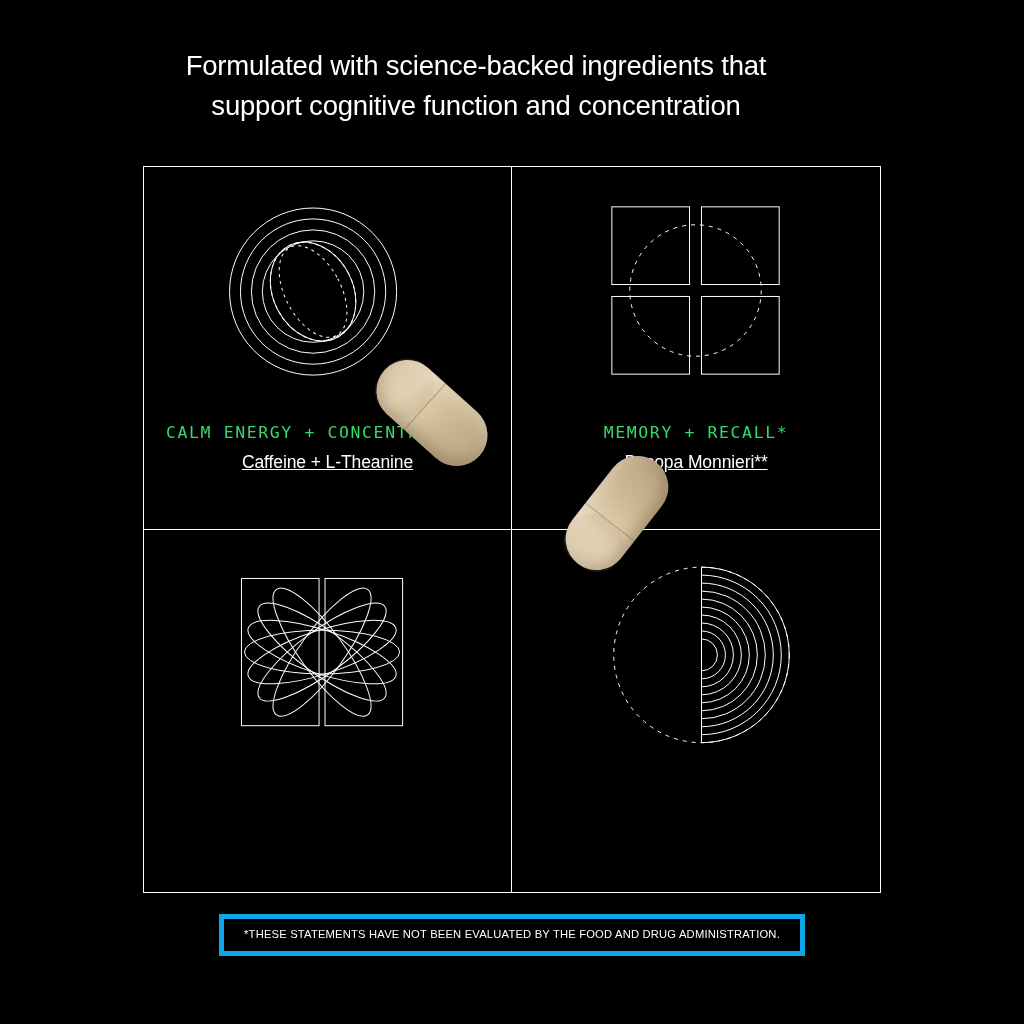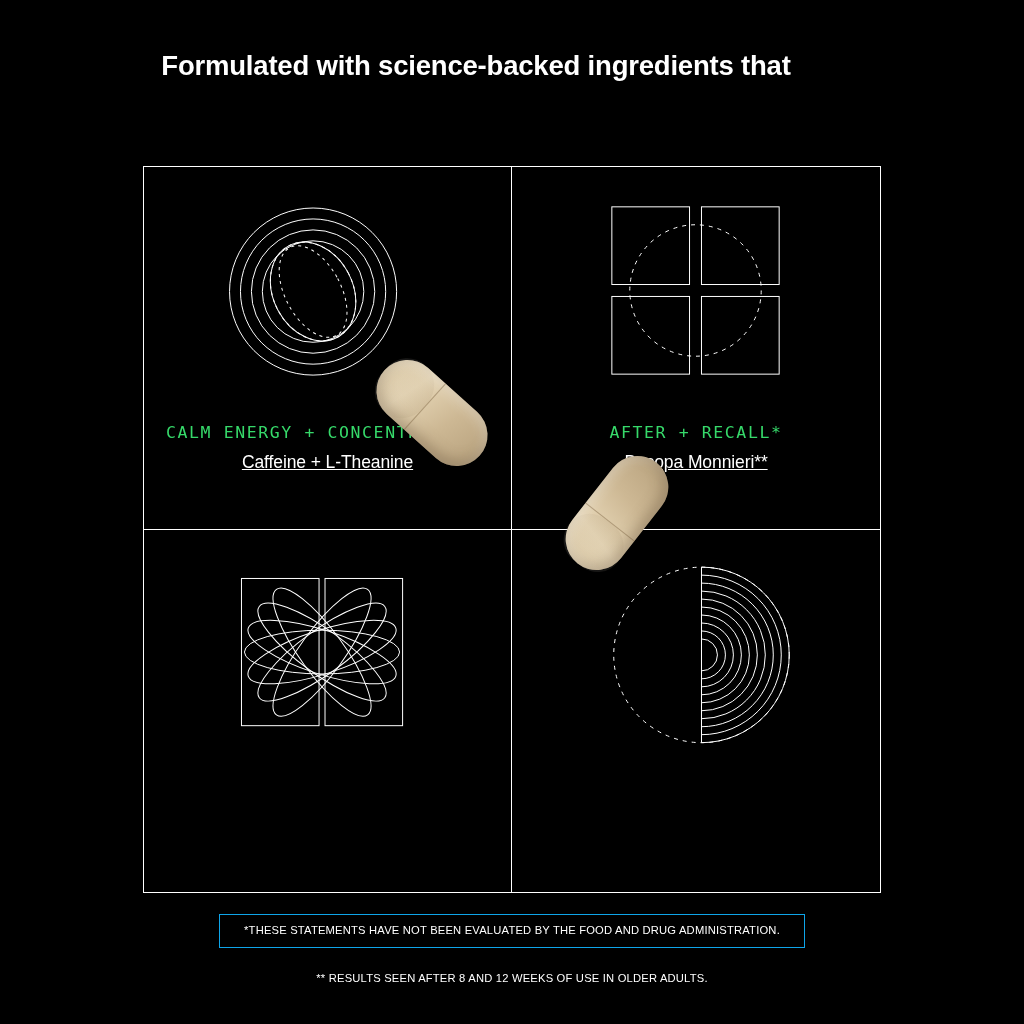--- a/index.html
+++ b/index.html
@@ -22,21 +22,21 @@
   }
 
   
   .headline {
     position: absolute;
     left: 0;
     top: 46px;
     width: 952px;
     text-align: center;
     font-size: 27.5px;
-    font-weight: bold;
+    font-weight: normal;
     line-height: 1.45;
     letter-spacing: -0.2px;
     color: #ffffff;
   }
   .headline .line {
     display: block;
   }
 
   
   .grid {
@@ -143,21 +143,21 @@
   #capsule-2 .seam { left: 52px; }
   #capsule-2 .cap-end { left: 0; width: 52px; }
 
   
   .disclaimer-box {
     position: absolute;
     left: 219px;
     top: 914px;
     width: 586px;
     box-sizing: border-box;
-    border: 1px solid #0ea5e9;
+    border: 5px solid #0ea5e9;
     padding: 7px 10px 8px;
     text-align: center;
   }
   .disclaimer-box .dline {
     display: block;
     font-size: 11.2px;
     letter-spacing: 0.2px;
     line-height: 1.5;
     color: #ffffff;
   }
@@ -172,20 +172,21 @@
     color: #ffffff;
   }
 </style>
 </head>
 <body>
 
 <div class="page">
 
   <div class="headline">
     <span class="line">Formulated with science-backed ingredients that</span>
+    <span class="line">support cognitive function and concentration</span>
   </div>
 
   <div class="grid">
 
     <div class="cell c-tl">
       <div class="cell-art">
         <svg viewBox="0 0 369 363" preserveAspectRatio="xMidYMid meet">
           <g fill="none" stroke="#ffffff" stroke-width="1">
             <circle cx="170" cy="125" r="84"></circle>
             <circle cx="170" cy="125" r="73"></circle>
@@ -209,21 +210,21 @@
           <g fill="none" stroke="#ffffff" stroke-width="1">
             <rect x="100" y="40" width="78" height="78"></rect>
             <rect x="190" y="40" width="78" height="78"></rect>
             <rect x="100" y="130" width="78" height="78"></rect>
             <rect x="190" y="130" width="78" height="78"></rect>
             <circle cx="184" cy="124" r="66" stroke-dasharray="4 5"></circle>
           </g>
         </svg>
       </div>
       <div class="cell-text">
-        <div class="benefit">AFTER + RECALL*</div>
+        <div class="benefit">MEMORY + RECALL*</div>
         <div class="ingredient">Bacopa Monnieri**</div>
       </div>
     </div>
 
     <div class="cell c-bl">
       <div class="cell-art">
         <svg viewBox="0 0 369 363" preserveAspectRatio="xMidYMid meet">
           <g fill="none" stroke="#ffffff" stroke-width="1">
             <rect x="98" y="48" width="78" height="148"></rect>
             <rect x="182" y="48" width="78" height="148"></rect>
@@ -271,15 +272,14 @@
 
   <div class="capsule" id="capsule-2">
     <div class="cap-end"></div>
     <div class="seam"></div>
   </div>
 
   <div class="disclaimer-box">
     <span class="dline">*THESE STATEMENTS HAVE NOT BEEN EVALUATED BY THE FOOD AND DRUG ADMINISTRATION.</span>
   </div>
 
-  <div class="footnote">** RESULTS SEEN AFTER 8 AND 12 WEEKS OF USE IN OLDER ADULTS.</div>
 
 </div>
 
 </body></html>

